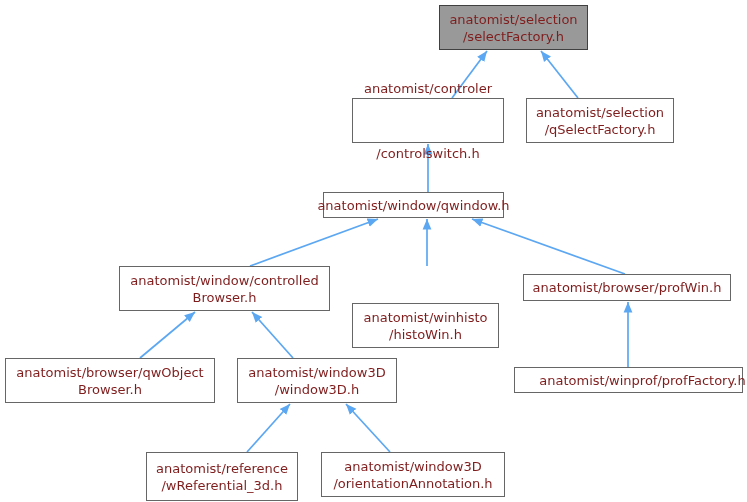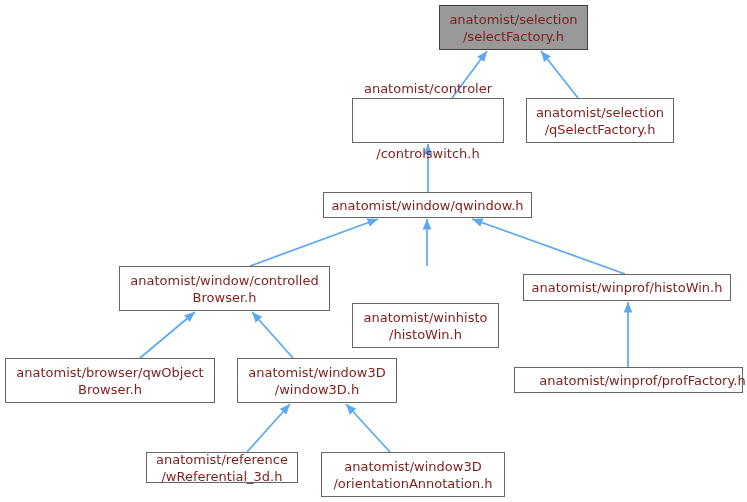--- a/index.html
+++ b/index.html
@@ -74,46 +74,46 @@
       <div class="label-line">/selectFactory.h</div>
     </div>
     <div class="node" style="left: 352px; top: 98px; width: 152px; height: 45px; gap: 48px;">
       <div class="label-line">anatomist/controler</div>
       <div class="label-line">/controlswitch.h</div>
     </div>
     <div class="node" style="left: 526px; top: 98px; width: 148px; height: 45px;">
       <div class="label-line">anatomist/selection</div>
       <div class="label-line">/qSelectFactory.h</div>
     </div>
-    <div class="node" style="left: 323px; top: 192px; width: 209px; height: 26px;">
+    <div class="node" style="left: 323px; top: 192px; width: 181px; height: 26px;">
       <div class="label-line">anatomist/window/qwindow.h</div>
     </div>
     <div class="node" style="left: 119px; top: 266px; width: 211px; height: 45px;">
       <div class="label-line">anatomist/window/controlled</div>
       <div class="label-line">Browser.h</div>
     </div>
     <div class="node" style="left: 352px; top: 266px; width: 147px; height: 45px; margin-top: 37px;">
       <div class="label-line">anatomist/winhisto</div>
       <div class="label-line">/histoWin.h</div>
     </div>
     <div class="node" style="left: 523px; top: 274px; width: 208px; height: 27px;">
-      <div class="label-line">anatomist/winprof/histoWin.h</div>
+      <div class="label-line">anatomist/browser/profWin.h</div>
     </div>
     <div class="node" style="left: 5px; top: 358px; width: 210px; height: 45px;">
       <div class="label-line">anatomist/browser/qwObject</div>
       <div class="label-line">Browser.h</div>
     </div>
     <div class="node" style="left: 237px; top: 358px; width: 160px; height: 45px;">
       <div class="label-line">anatomist/window3D</div>
       <div class="label-line">/window3D.h</div>
     </div>
     <div class="node" style="left: 514px; top: 367px; width: 229px; height: 26px; padding-left: 28px;">
       <div class="label-line">anatomist/winprof/profFactory.h</div>
     </div>
-    <div class="node" style="left: 146px; top: 452px; width: 152px; height: 31px;">
+    <div class="node" style="left: 146px; top: 452px; width: 152px; height: 49px;">
       <div class="label-line">anatomist/reference</div>
       <div class="label-line">/wReferential_3d.h</div>
     </div>
     <div class="node" style="left: 321px; top: 452px; width: 184px; height: 45px;">
       <div class="label-line">anatomist/window3D</div>
       <div class="label-line">/orientationAnnotation.h</div>
     </div>
   </div>
 
 </body></html>

